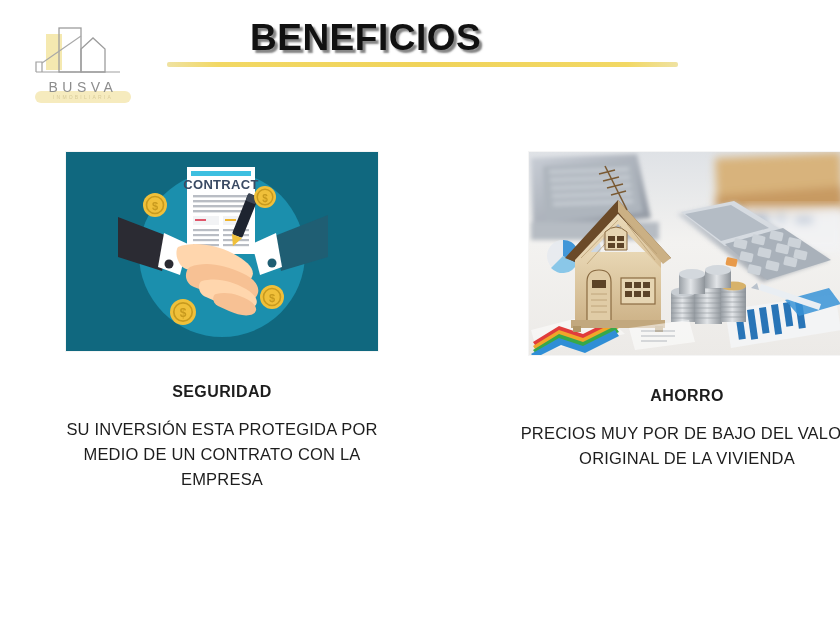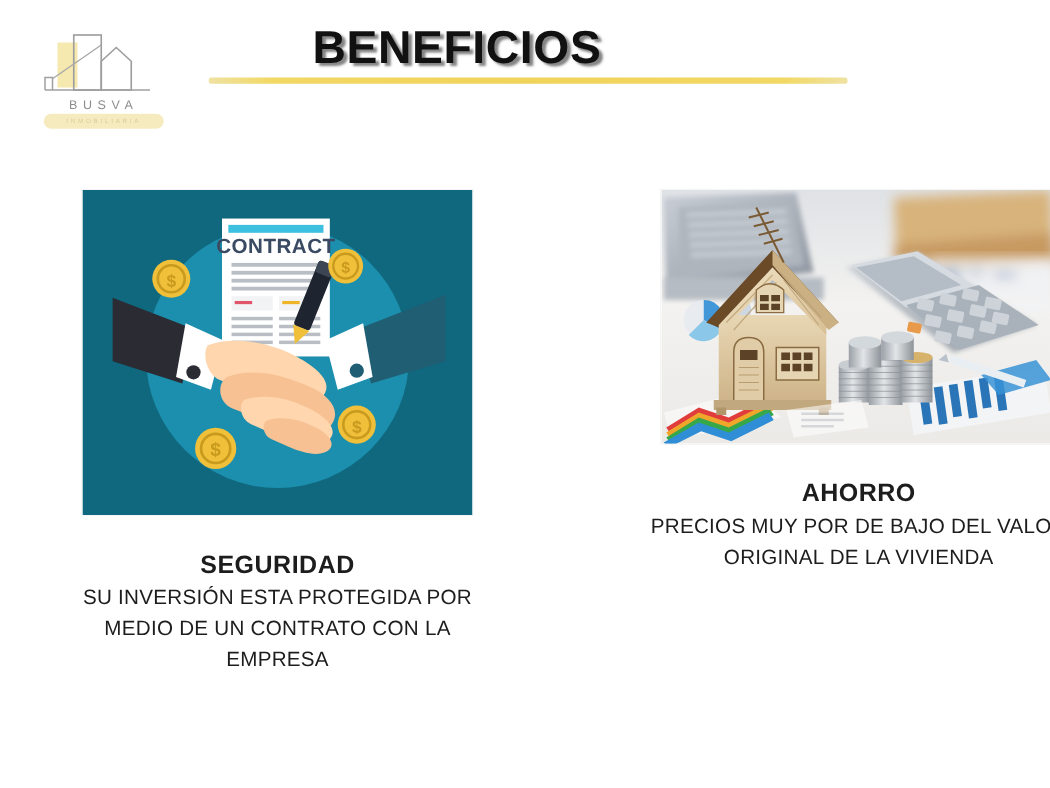--- a/index.html
+++ b/index.html
@@ -29,21 +29,21 @@
     left: 0; top: 0;
     width: 110px;
     height: 62px;
   }
   #logo .logo-word {
     position: absolute;
     left: 0;
     top: 57px;
     width: 110px;
     text-align: center;
-    font-size: 10px;
+    font-size: 14px;
     letter-spacing: 4.5px;
     color: #8d8d8d;
     font-family: "Liberation Sans", sans-serif;
   }
   #logo .logo-sub {
     position: absolute;
     left: 0;
     top: 72px;
     width: 110px;
     text-align: center;
@@ -90,42 +90,42 @@
   
   .card {
     position: absolute;
     top: 152px;
   }
   #card-left  { left: 66px;  width: 312px; }
   #card-right { left: 490px; width: 316px; padding-left: 39px; }
 
   .thumb {
     width: 100%;
-    height: 260px;
+    height: 199px;
     overflow: hidden;
     position: relative;
     box-shadow: 0 0 0 1px rgba(0,0,0,0.04);
   }
   #card-right .thumb { height: 203px; }
 
   .caption {
     margin-top: 28px;
     text-align: center;
     font-size: 16.5px;
     line-height: 25px;
     color: #1d1d1d;
     font-family: "Liberation Sans", sans-serif;
     letter-spacing: 0.2px;
   }
   .caption .chead {
     display: block;
     font-weight: bold;
-    font-size: 20px;
+    font-size: 16px;
     letter-spacing: 0.4px;
-    margin-bottom: 1px;
+    margin-bottom: 13px;
   }
   #card-left .caption  { width: 348px; margin-left: -18px; }
   #card-right .caption { width: 340px; margin-left: -12px; }
 
   
   .illus { width: 100%; height: 100%; display: block; }
 
   
   .photo { width: 100%; height: 100%; display: block; }
 </style>

